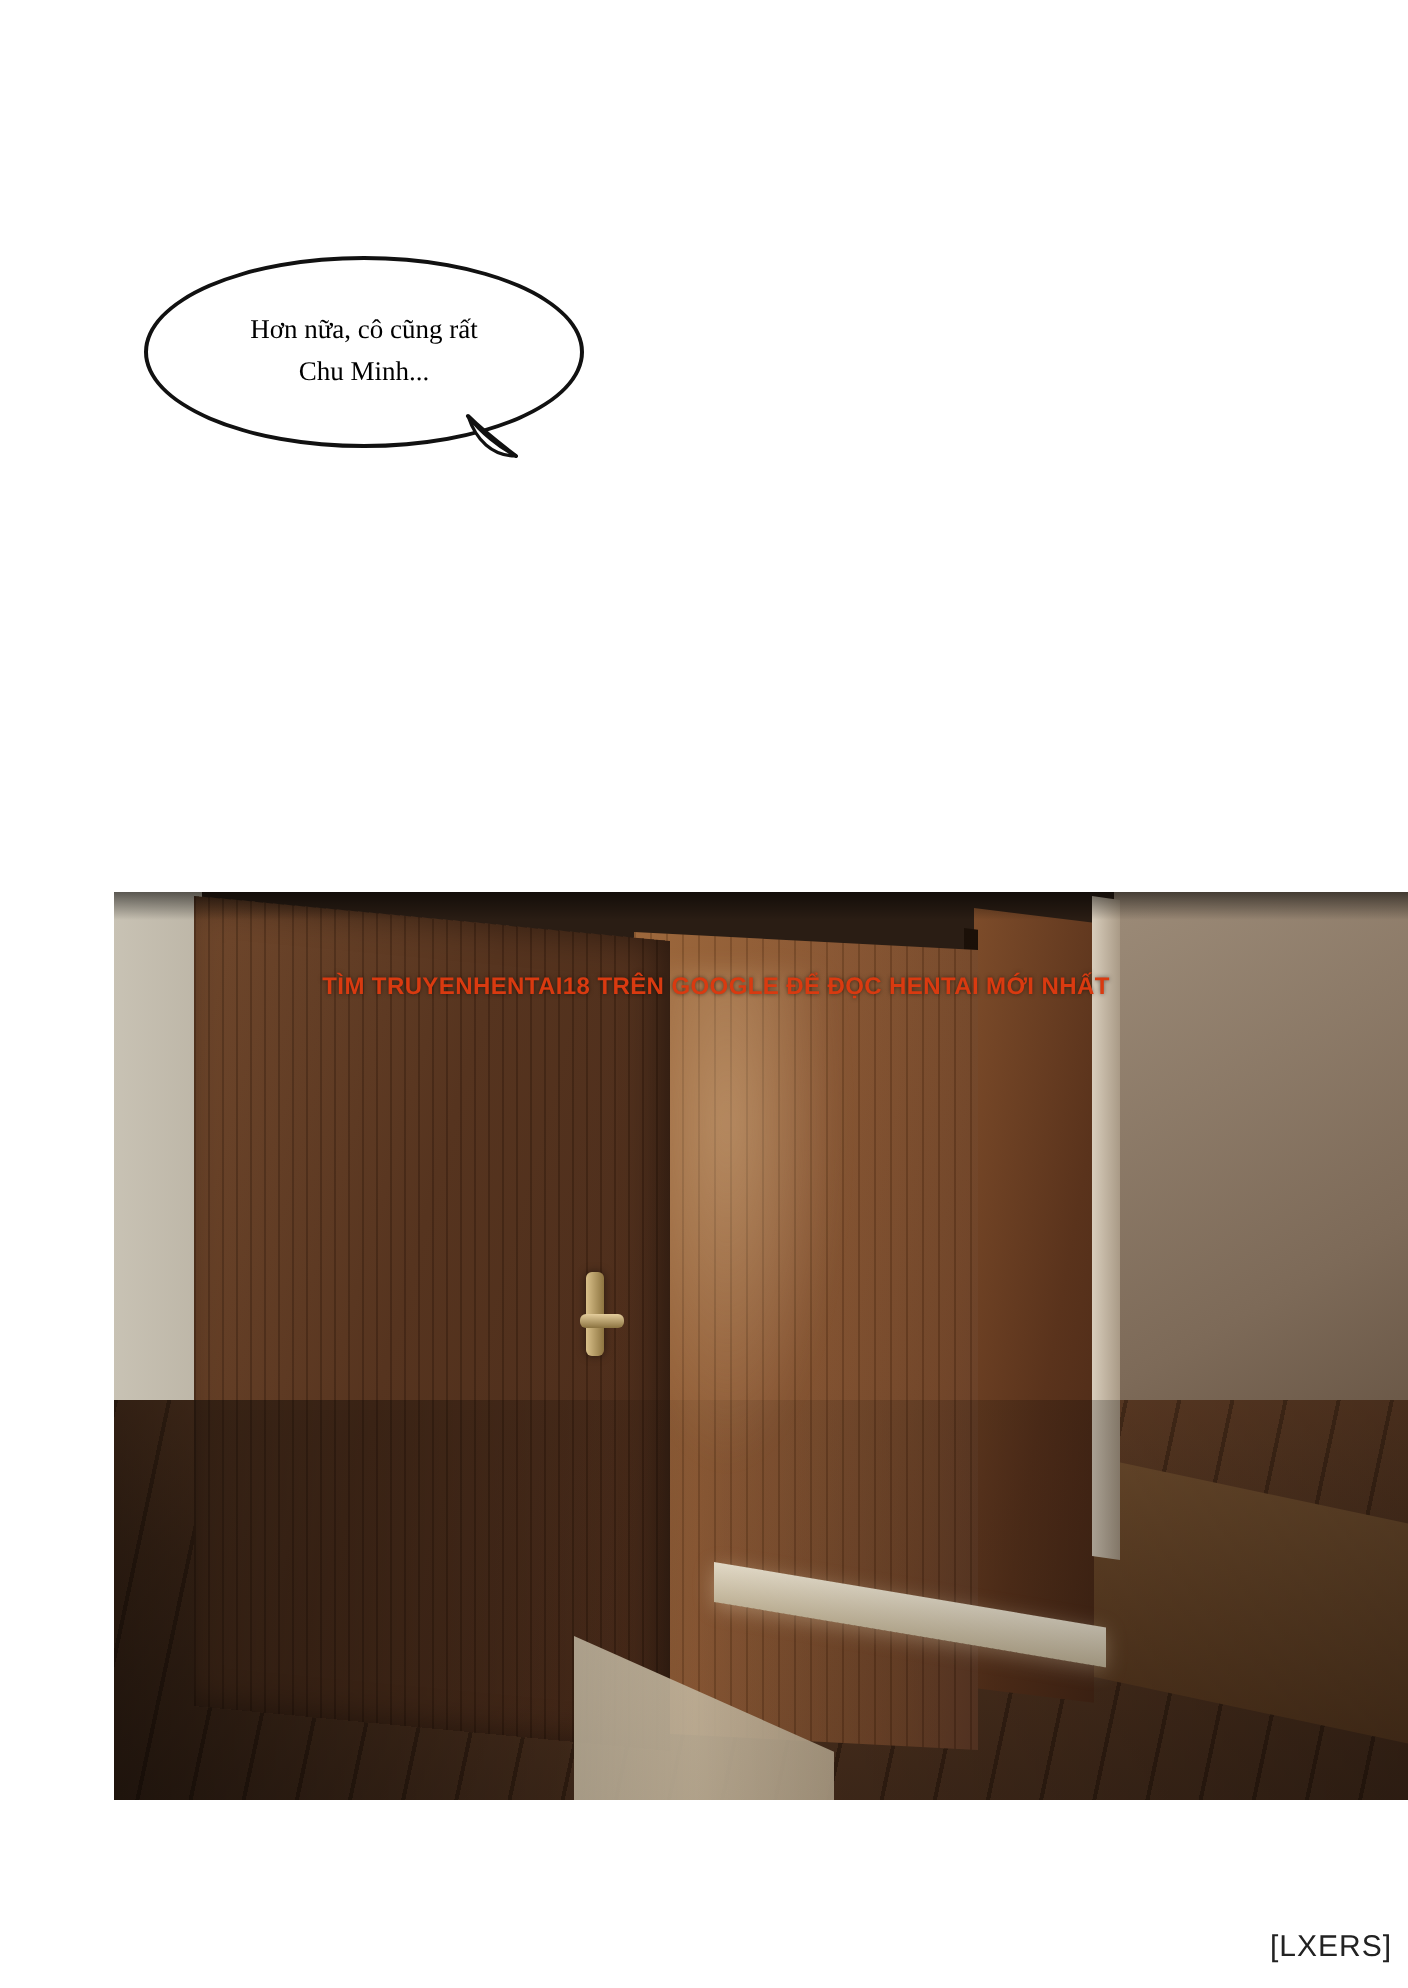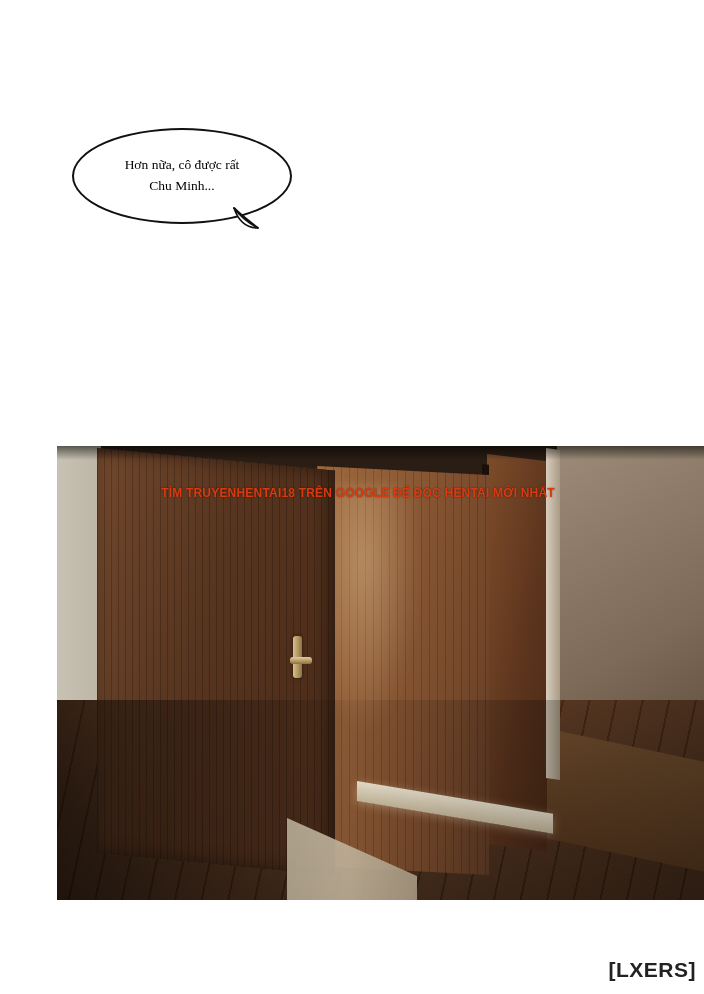--- a/index.html
+++ b/index.html
@@ -233,39 +233,39 @@
   
   .credits {
     position: absolute;
     right: 8px;
     bottom: 12px;
     text-align: right;
     font-family: "Liberation Sans", sans-serif;
     color: #222222;
   }
   .credits .tag {
-    font-weight: bold;
-    font-size: 21px;
+    font-weight: normal;
+    font-size: 15px;
     letter-spacing: .5px;
     line-height: 1.15;
   }
   .credits .site {
     font-weight: bold;
     font-size: 17.5px;
     letter-spacing: .3px;
     line-height: 1.2;
   }
 </style>
 </head>
 <body>
 
 <div class="bubble-wrap">
   <div class="bubble"></div>
   <div class="bubble-text">
-    <span>Hơn nữa, cô được rất</span>
+    <span>Hơn nữa, cô cũng rất</span>
     <span>Chu Minh...</span>
   </div>
   <div class="bubble-tail">
     <svg width="34" height="34" viewBox="0 0 34 34">
       <path d="M2,2 C10,10 18,16 26,22" stroke="#111111" stroke-width="2" fill="none" stroke-linecap="round"></path>
       <path d="M2,2 C6,14 14,22 26,22 C18,18 8,10 2,2 Z" fill="#ffffff" stroke="#111111" stroke-width="1.6"></path>
     </svg>
   </div>
 </div>
 

